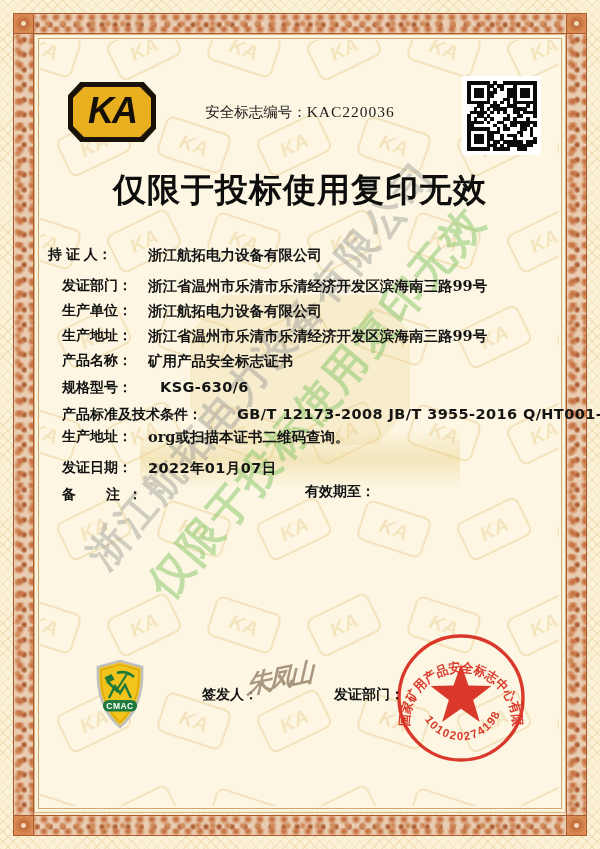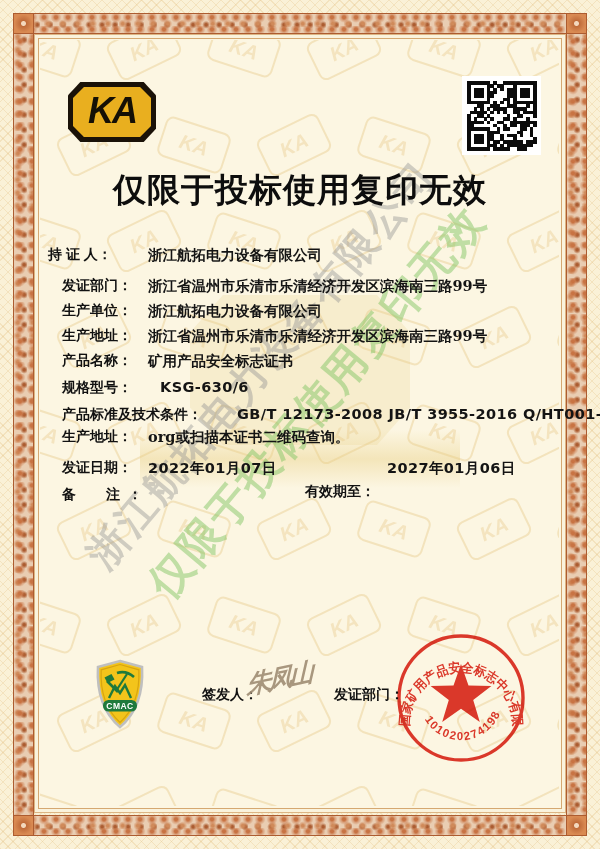--- a/index.html
+++ b/index.html
@@ -152,20 +152,21 @@
   </div>
 
   <div class="wm wm-gray">浙江航拓电力设备有限公司</div>
   <div class="wm wm-green">仅限于投标使用复印无效</div>
 
   <div class="ka-badge">
     <div class="inner">
         <span class="txt">KA</span>
       </div>
   </div>
+  <div class="serial-line"><span>安全标志编号：</span><b>KAC220036</b></div>
   <div id="qr">
       <div class="m" style="left: 5px; top: 5px; height: 3.5px; width: 3.5px;"></div>
       <div class="m" style="left: 8.3px; top: 5px; height: 3.5px; width: 3.5px;"></div>
       <div class="m" style="left: 11.6px; top: 5px; height: 3.5px; width: 3.5px;"></div>
       <div class="m" style="left: 14.9px; top: 5px; height: 3.5px; width: 3.5px;"></div>
       <div class="m" style="left: 18.2px; top: 5px; height: 3.5px; width: 3.5px;"></div>
       <div class="m" style="left: 21.5px; top: 5px; height: 3.5px; width: 3.5px;"></div>
       <div class="m" style="left: 24.8px; top: 5px; height: 3.5px; width: 3.5px;"></div>
       <div class="m" style="left: 31.4px; top: 5px; height: 3.5px; width: 3.5px;"></div>
       <div class="m" style="left: 41.3px; top: 5px; height: 3.5px; width: 3.5px;"></div>
@@ -432,21 +433,20 @@
       <div class="val-code" style="left: 160px; top: 379px;">KSG-630/6</div>
       <div class="label" style="left: 62px; top: 406px;">产品标准及技术条件：</div>
       <div class="val-code" style="left: 237px; top: 406px;">GB/T 12173-2008 JB/T 3955-2016 Q/HT001-2021</div>
       <div class="label" style="left: 62px; top: 428px;">生产地址：</div>
       <div class="val-kai" style="left: 148px; top: 428px;">org或扫描本证书二维码查询。</div>
     </div>
 
   <div class="label" style="left:62px;top:459px">发证日期：</div>
   <div class="val-code" style="left:148px;top:459px">2022年01月07日</div>
   <div class="label" style="left:305px;top:483px">有效期至：</div>
-  <div class="val-code" style="left:387px;top:459px">2027年01月06日</div>
 
   <div class="label" style="left:62px;top:486px;letter-spacing:8px">备　注：</div>
 
 
   <svg class="cmac-svg" width="54" height="72" viewBox="0 0 54 72">
     <path d="M27,3 L49,9 C50,28 47,52 27,69 C7,52 4,28 5,9 Z" fill="#f3c41b" stroke="#bfbfbf" stroke-width="2.6"></path>
     <path d="M27,6.5 L45.8,11.8 C46.6,28 44,49 27,64.5 C10,49 7.4,28 8.2,11.8 Z" fill="none" stroke="#d9a50f" stroke-width="1.2"></path>
     <path d="M16,40 L22,28 L27,35 L32,27 L38,40" fill="none" stroke="#1f7a3c" stroke-width="2.4"></path>
     <path d="M14,23 L25,34" stroke="#1f7a3c" stroke-width="2.6"></path>
     <path d="M11.5,19.5 l7,-3.5 l3,5.5 l-7,3.5 z" fill="#1f7a3c"></path>

